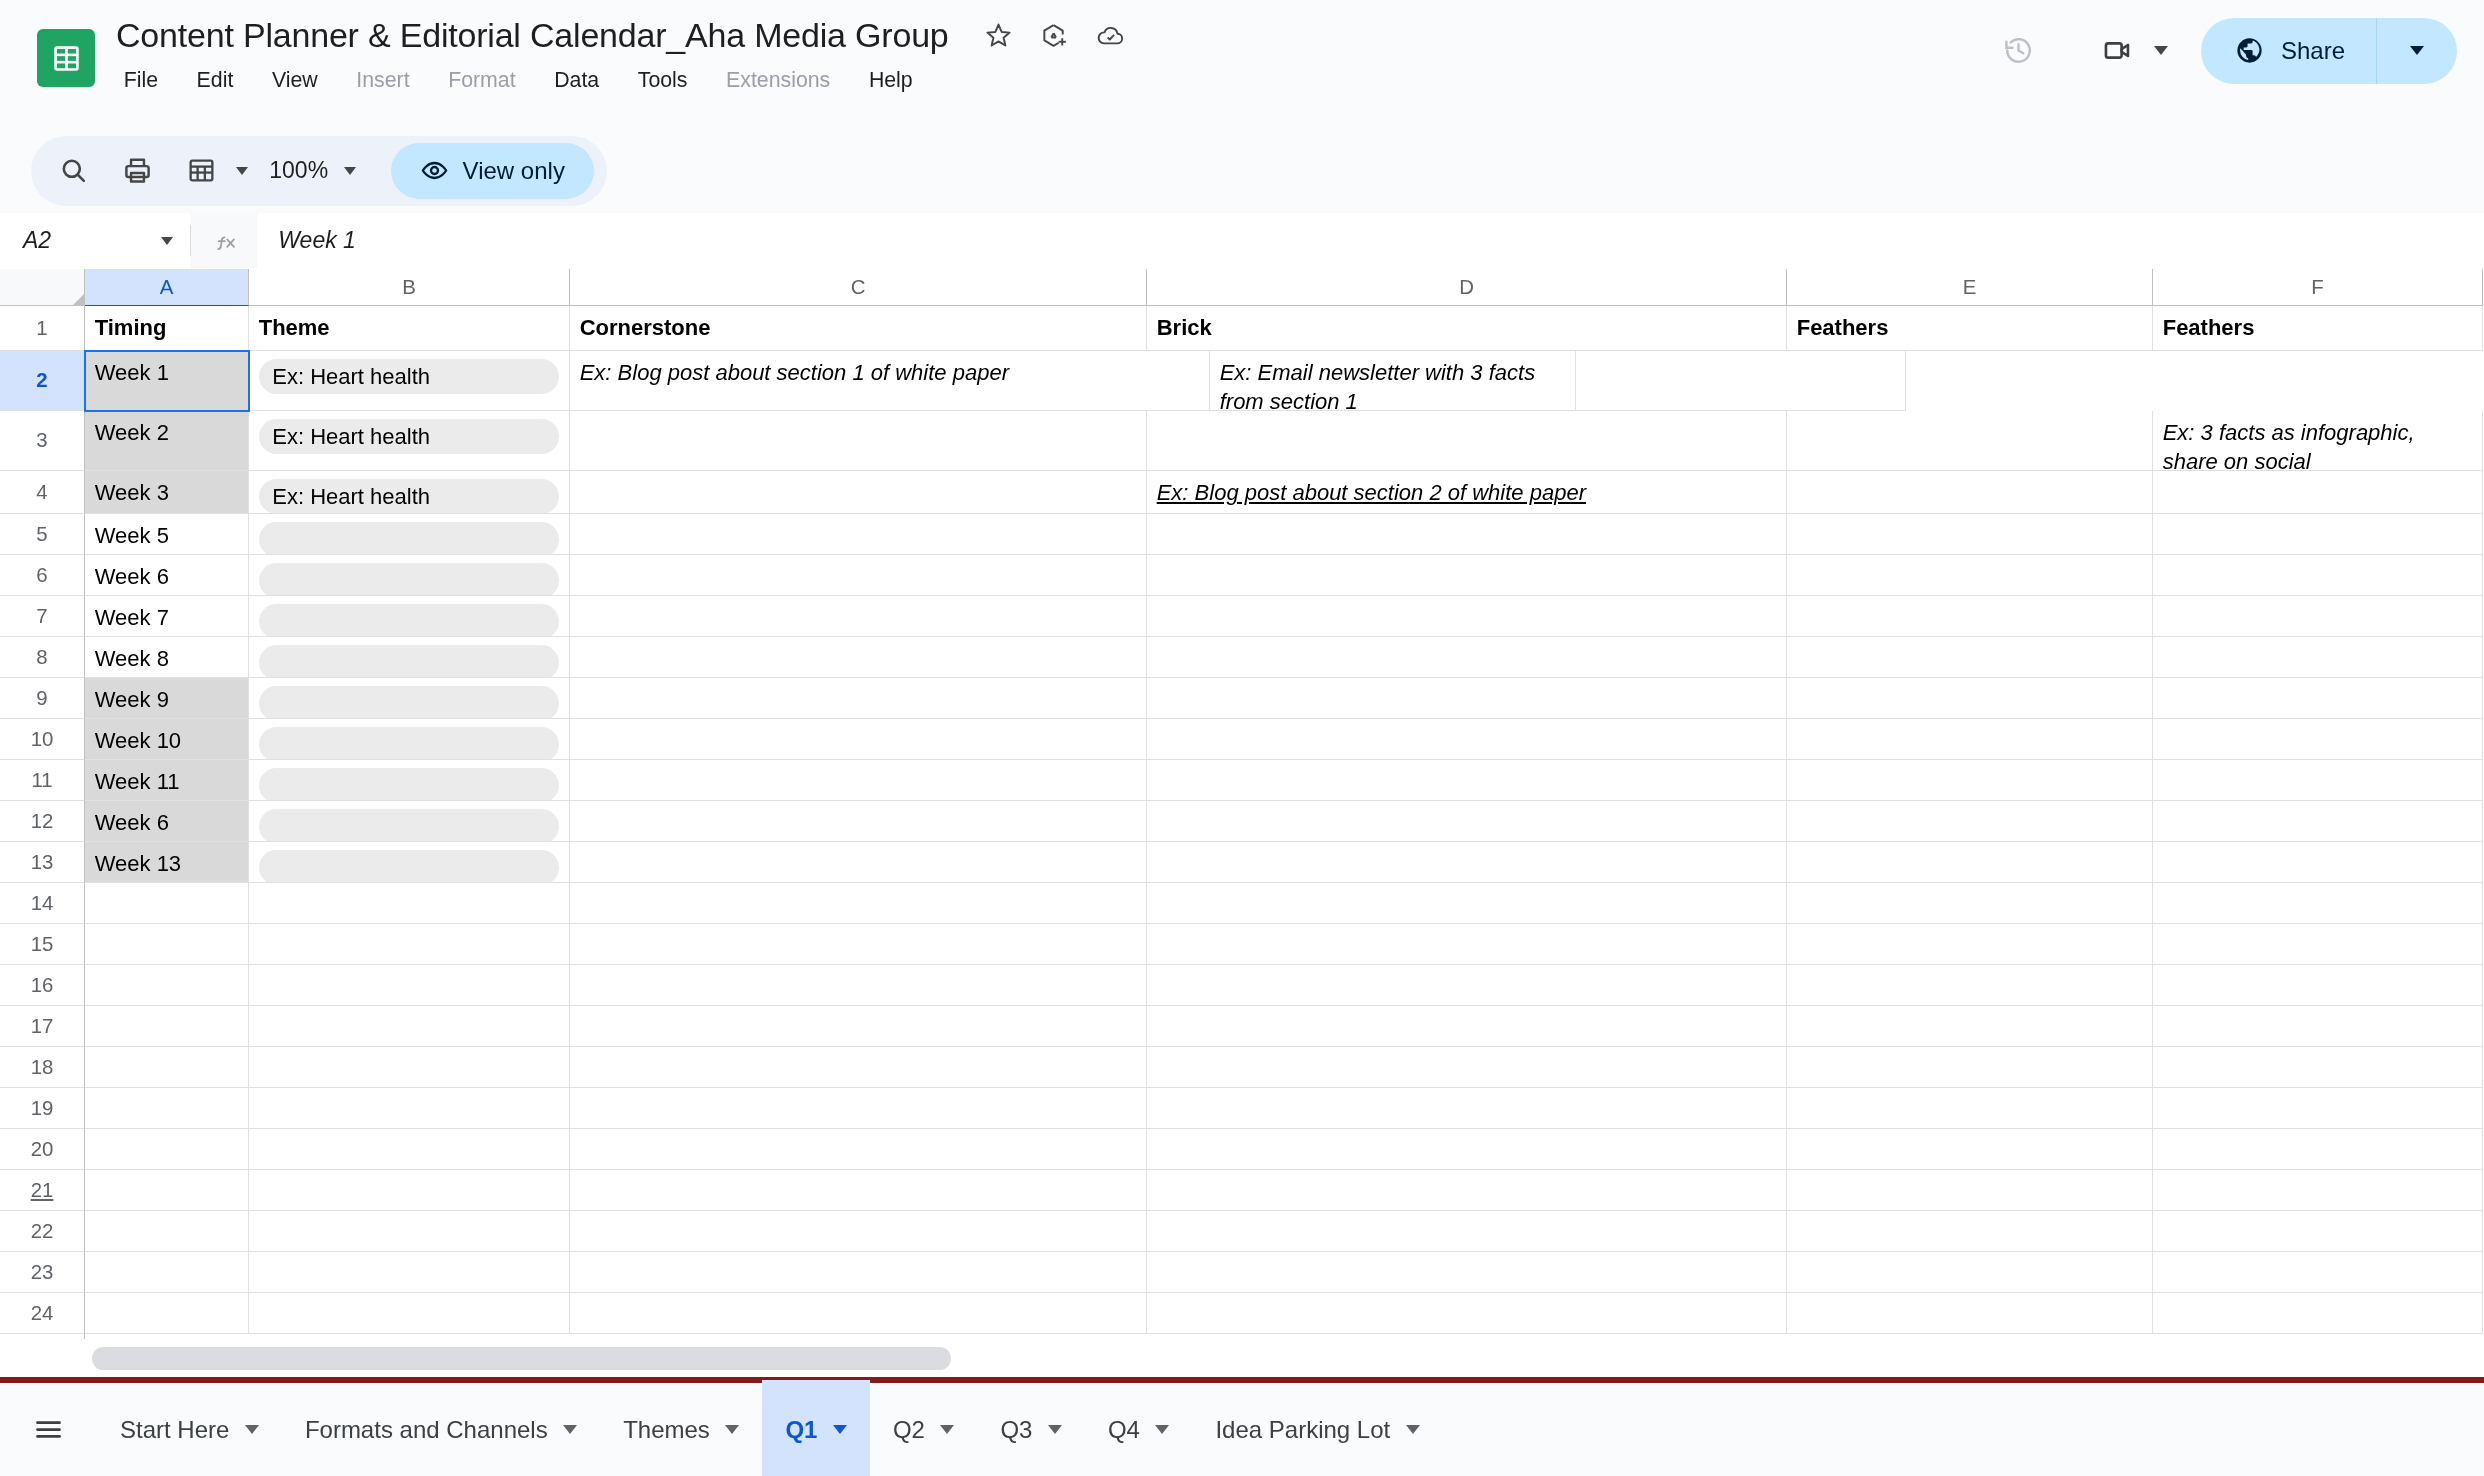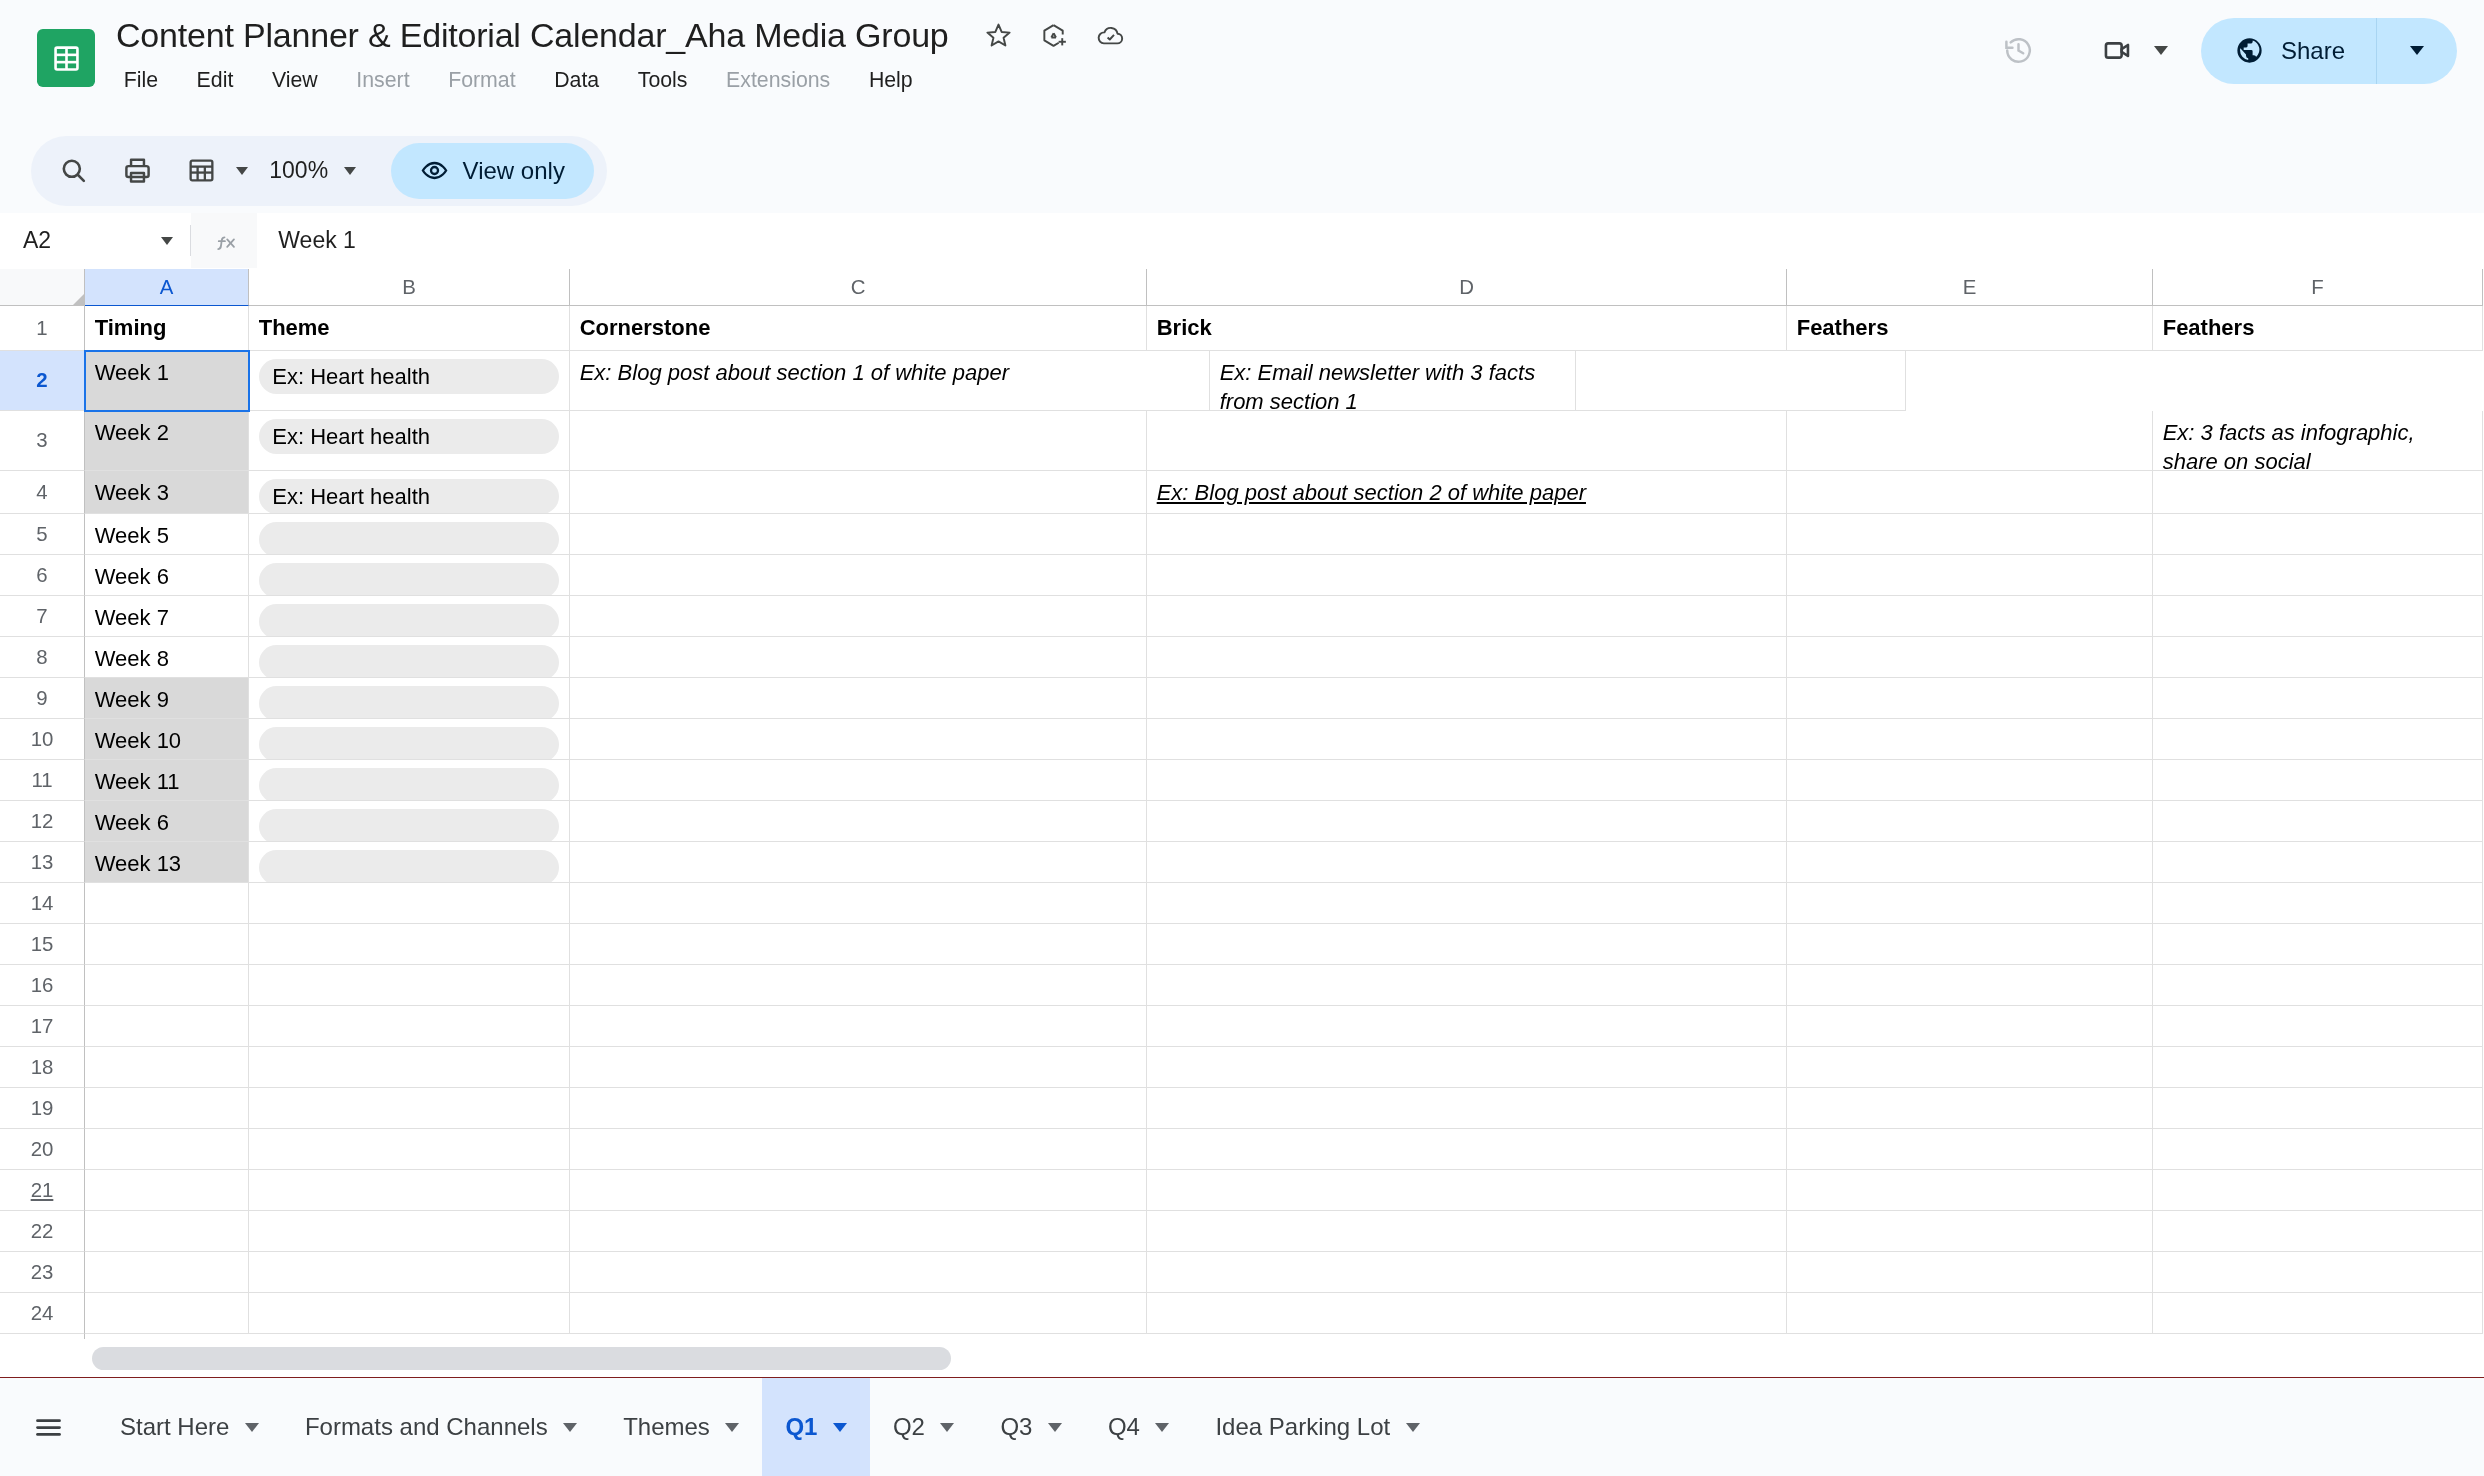--- a/index.html
+++ b/index.html
@@ -82,21 +82,21 @@
     display:flex; align-items:center; gap: 13.6px;
     background: #c2e7ff; border-radius: 35px;
     height: 56px; padding: 0 29px; margin-left: 13.6px; cursor:pointer;
   }
   .viewonly svg { width: 29px; height: 29px; }
   .viewonly-label { font-size: 24px; color: #001d35; font-weight: 500; }
 
   
   .formulabar {
     position: absolute; top: 213px; left: 0; width: 2484px; height: 55px;
-    background: #ffffff; display: flex; align-items: center;
+    background: #ffffff; display: flex; align-items: center; font-style: italic;
   }
   .namebox {
     width: 190px; height: 55px; display:flex; align-items:center;
     padding-left: 23px; justify-content: space-between; padding-right: 17.5px; cursor:pointer;
   }
   .namebox-val { font-size: 23px; color: #1f1f1f; }
   .fb-divider { width: 1px; height: 31px; background: #dadce0; }
   .fx-box {
     width: 66px; height: 55px; background: #f8f9fa;
     display:flex; align-items:center; justify-content:center;
@@ -164,21 +164,21 @@
     position:absolute; left:0; bottom:0; width: 2484px; height: 39px; background:#fff;
   }
   .hscroll-thumb {
     position:absolute; left: 92px; top: 7.8px; width: 859px; height: 23px;
     background: #dadce0; border-radius: 11.6px; cursor: grab;
   }
 
   
   .sheetbar {
     position:absolute; bottom:0; left:0; width:2484px; height: 99px;
-    background: #f9fbfd; border-top: 1px solid #7f1d1d;
+    background: #f9fbfd; border-top: 6px solid #7f1d1d;
     display:flex; align-items:center;
   }
   .all-sheets { width: 97px; display:flex; align-items:center; justify-content:center; cursor:pointer; }
   .all-sheets svg { width: 33px; height: 33px; }
   .sheet-tab {
     display:flex; align-items:center; gap: 15.5px;
     height: 99px; padding: 0 23px; cursor:pointer;
     font-size: 24px; color: #3c4043;
   }
   .sheet-tab.active { background: #d3e3fd; color:#0b57d0; font-weight: 700; }

